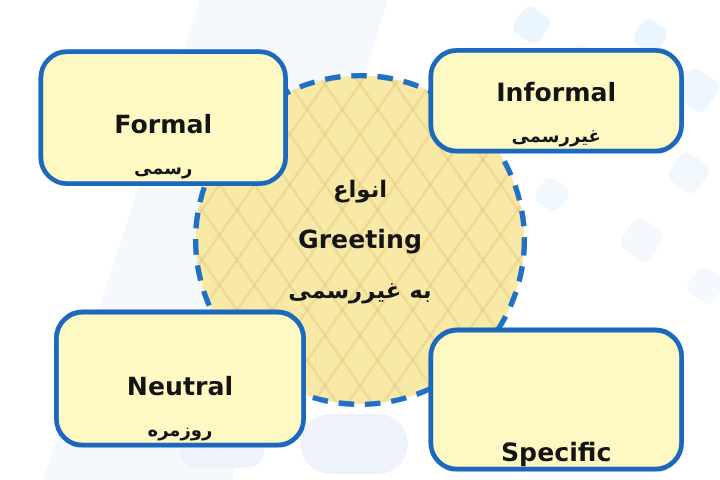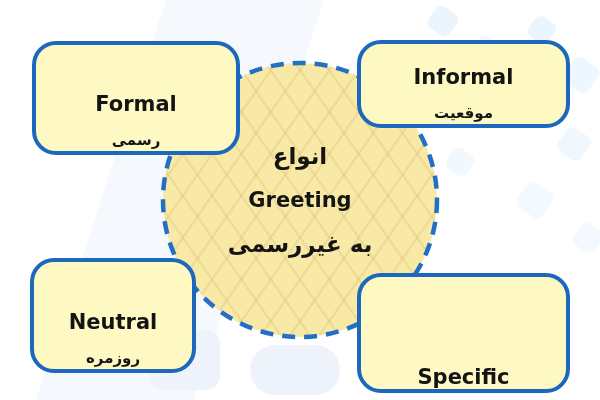--- a/index.html
+++ b/index.html
@@ -49,40 +49,40 @@
   .circle-text{
     position:absolute;
     left:163px;top:63px;
     width:274px;height:274px;
     display:flex;flex-direction:column;
     align-items:center;justify-content:center;
     gap:19px;
     z-index:4;
     text-align:center;
   }
-  .circle-text .fa{font-size:23px;direction:rtl;}
+  .circle-text .fa{font-size:19px;direction:rtl;}
   .circle-text .en{font-size:21px;}
   
   .box{
     position:absolute;
     background:#fef9c3;
     border:4.5px solid #1b68bd;
     border-radius:24px;
     display:flex;flex-direction:column;
     align-items:center;justify-content:flex-end;
     gap:13px;
     text-align:center;
     z-index:5;
     box-sizing:border-box;
   }
   .box .en{font-size:21px;}
   .box .fa{font-size:15px;direction:rtl;line-height:1.5;}
   .box-tl{left:32px;top:41px;width:208px;height:114px;}
   .box-tr{left:357px;top:40px;width:213px;height:88px;}
-  .box-bl{left:30px;top:258px;width:166px;height:115px;}
+  .box-bl{left:45px;top:258px;width:210px;height:115px;}
   .box-br{left:357px;top:257px;width:213px;height:120px;gap:2px;padding:0 8px;margin-top:16px;}
   .box-br .fa{line-height:1.55;font-size:18.5px;}
 </style>
 </head>
 <body>
 
 <div class="stage">
 
   <div class="wm wm-band"></div>
   <div class="wm wm-tile" style="left:430px;top:8px;width:26px;height:26px;"></div>
@@ -109,21 +109,21 @@
     <span class="fa">به غیررسمی</span>
   </div>
 
   <div class="box box-tl">
     <span class="en">Formal</span>
     <span class="fa">رسمی</span>
   </div>
 
   <div class="box box-tr">
     <span class="en">Informal</span>
-    <span class="fa">موقعیت</span>
+    <span class="fa">غیررسمی</span>
   </div>
 
   <div class="box box-bl">
     <span class="en">Neutral</span>
     <span class="fa">روزمره</span>
   </div>
 
   <div class="box box-br">
     <span class="en">Specific</span>
   </div>

